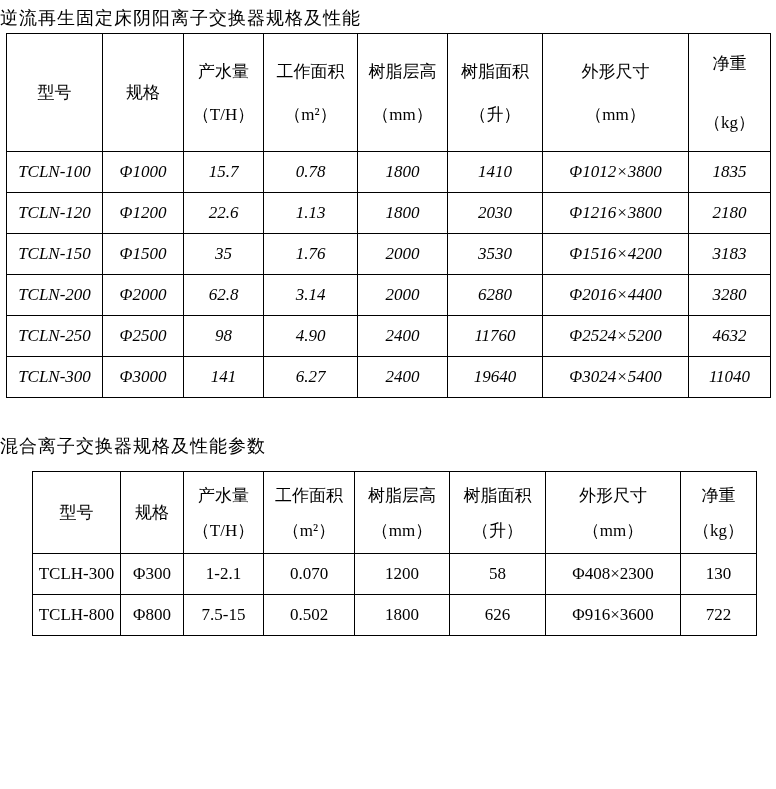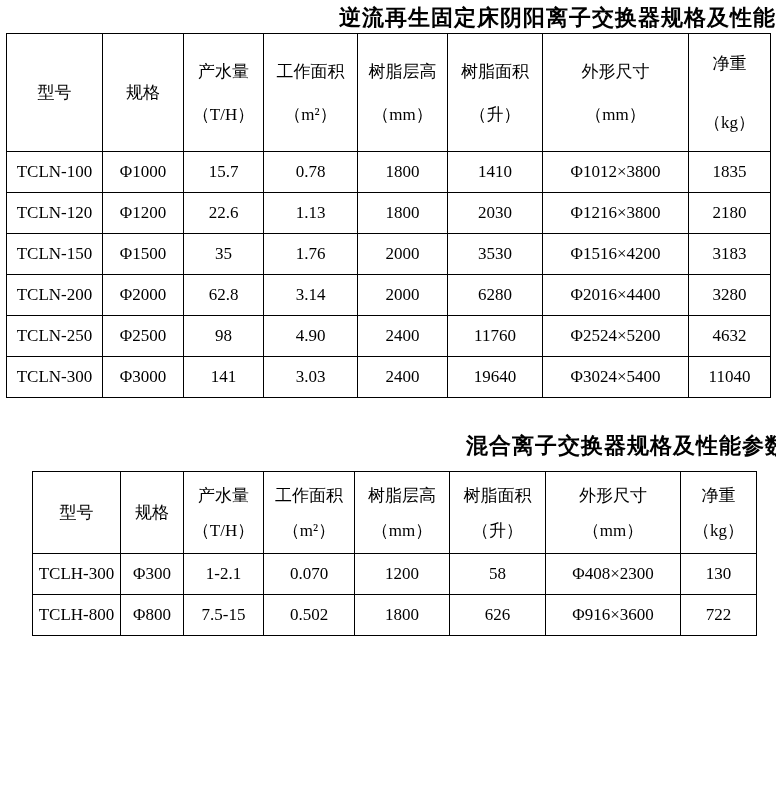--- a/index.html
+++ b/index.html
@@ -12,23 +12,23 @@
     overflow: hidden;
     font-family: "Liberation Serif", "DejaVu Serif", serif;
     color: #000000;
   }
   .page {
     width: 776px;
     height: 789px;
     position: relative;
   }
   .doc-title {
-    text-align: right;
-    font-weight: bold;
-    font-size: 22px;
+    text-align: left;
+    font-weight: normal;
+    font-size: 18px;
     line-height: 24px;
     letter-spacing: 1px;
   }
   .title1 { padding-top: 6px; width: 776px; }
   .title2 { margin-top: 36px; width: 788px; margin-left: 0; }
   table.spec-table {
     border-collapse: collapse;
     table-layout: fixed;
     background: #ffffff;
   }
@@ -39,21 +39,21 @@
     text-align: center;
     vertical-align: middle;
     font-weight: normal;
     font-size: 17px;
     padding: 0;
     overflow: hidden;
     white-space: nowrap;
   }
   .t1 thead th { height: 118px; }
   .t2 thead th { height: 82px; }
-  .t1 tbody td { height: 41px; }
+  .t1 tbody td { height: 41px; font-style: italic; }
   .t2 tbody td { height: 41px; }
   .hstack {
     display: flex;
     flex-direction: column;
     align-items: center;
     justify-content: center;
     height: 100%;
   }
   .t1 .hstack { gap: 20px; }
   .t2 .hstack { gap: 12px; }
@@ -177,21 +177,21 @@
           <td>4.90</td>
           <td>2400</td>
           <td>11760</td>
           <td>Φ2524×5200</td>
           <td>4632</td>
         </tr>
         <tr>
           <td>TCLN-300</td>
           <td>Φ3000</td>
           <td>141</td>
-          <td>3.03</td>
+          <td>6.27</td>
           <td>2400</td>
           <td>19640</td>
           <td>Φ3024×5400</td>
           <td>11040</td>
         </tr>
       </tbody>
   </table>
 
   <div class="doc-title title2">混合离子交换器规格及性能参数</div>
 

